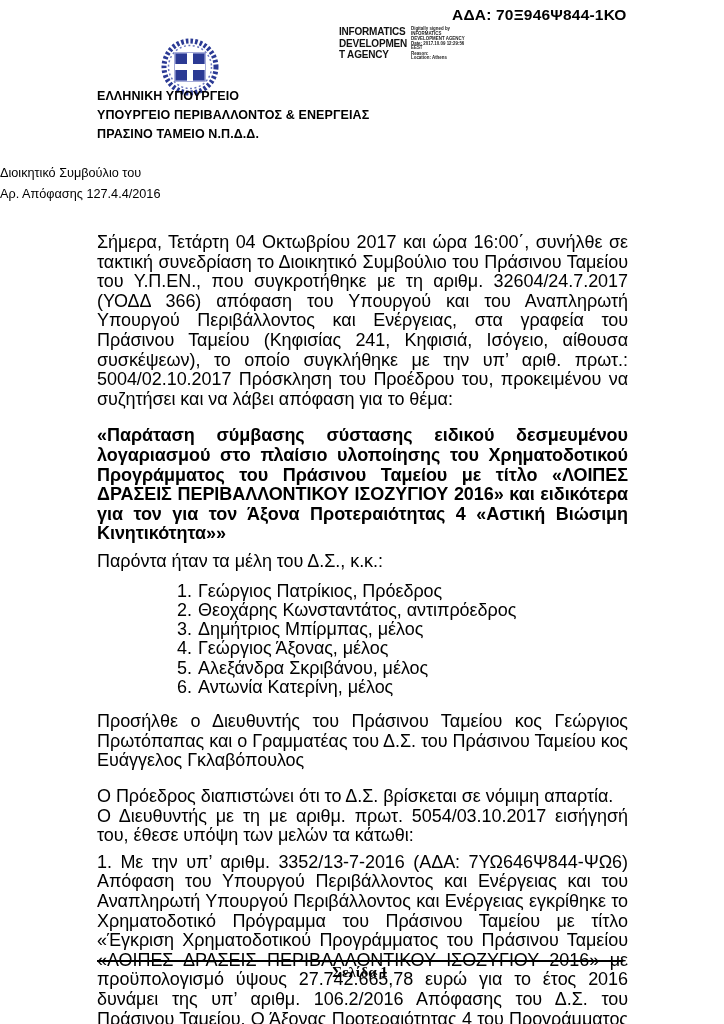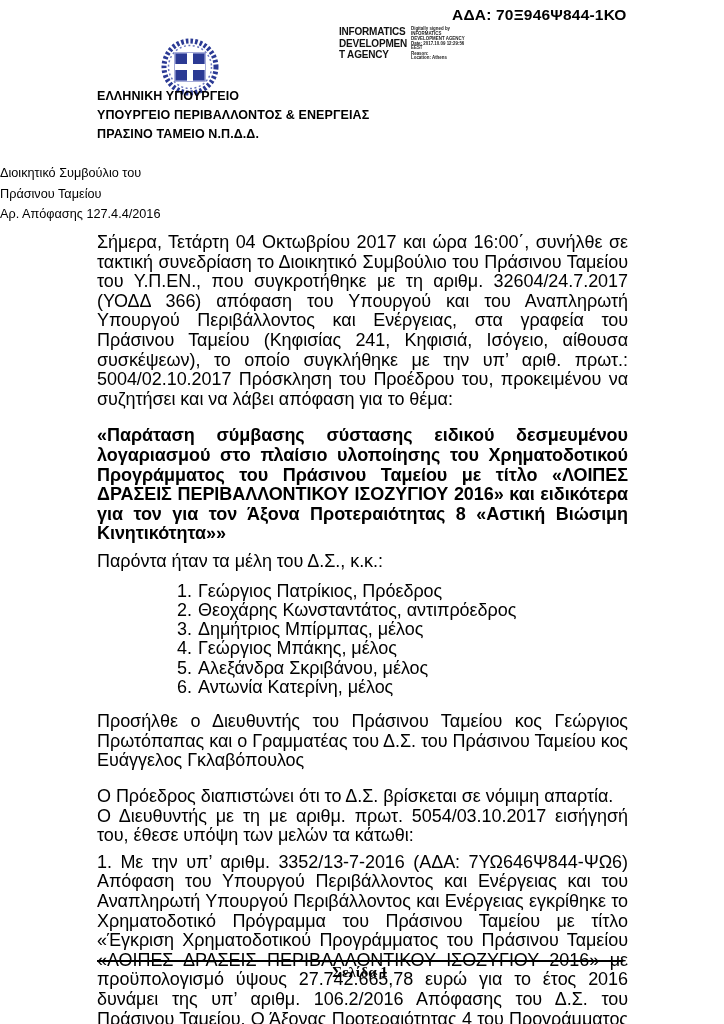--- a/index.html
+++ b/index.html
@@ -160,45 +160,44 @@
   </svg>
 
   <div class="letterhead">
     <div>ΕΛΛΗΝΙΚΗ ΥΠΟΥΡΓΕΙΟ</div>
     <div>ΥΠΟΥΡΓΕΙΟ ΠΕΡΙΒΑΛΛΟΝΤΟΣ &amp; ΕΝΕΡΓΕΙΑΣ</div>
     <div>ΠΡΑΣΙΝΟ ΤΑΜΕΙΟ Ν.Π.Δ.Δ.</div>
   </div>
 
   <div class="title-block">
     <div>Διοικητικό Συμβούλιο του</div>
-    <div>Πράσινου Ταμείου</div>
     <div>Αρ. Απόφασης 127.4.4/2016</div>
   </div>
 
   <div class="doc-body">
     <p class="p-intro">Σήμερα, Τετάρτη 04 Οκτωβρίου 2017 και ώρα 16:00΄, συνήλθε σε τακτική συνεδρίαση το Διοικητικό Συμβούλιο του Πράσινου Ταμείου του Υ.Π.ΕΝ., που συγκροτήθηκε με τη αριθμ. 32604/24.7.2017 (ΥΟΔΔ 366) απόφαση του  Υπουργού και του Αναπληρωτή Υπουργού Περιβάλλοντος και Ενέργειας, στα γραφεία του Πράσινου Ταμείου (Κηφισίας 241, Κηφισιά, Ισόγειο, αίθουσα συσκέψεων), το οποίο συγκλήθηκε με την υπ’ αριθ. πρωτ.: 5004/02.10.2017  Πρόσκληση του Προέδρου του, προκειμένου να συζητήσει και να λάβει απόφαση για το θέμα:</p>
-    <p class="p-subject">«Παράταση σύμβασης σύστασης ειδικού δεσμευμένου λογαριασμού στο πλαίσιο υλοποίησης του Χρηματοδοτικού Προγράμματος του Πράσινου Ταμείου με τίτλο «ΛΟΙΠΕΣ ΔΡΑΣΕΙΣ ΠΕΡΙΒΑΛΛΟΝΤΙΚΟΥ ΙΣΟΖΥΓΙΟΥ 2016» και ειδικότερα για τον για τον Άξονα Προτεραιότητας 8 «Αστική Βιώσιμη Κινητικότητα»»</p>
+    <p class="p-subject">«Παράταση σύμβασης σύστασης ειδικού δεσμευμένου λογαριασμού στο πλαίσιο υλοποίησης του Χρηματοδοτικού Προγράμματος του Πράσινου Ταμείου με τίτλο «ΛΟΙΠΕΣ ΔΡΑΣΕΙΣ ΠΕΡΙΒΑΛΛΟΝΤΙΚΟΥ ΙΣΟΖΥΓΙΟΥ 2016» και ειδικότερα για τον για τον Άξονα Προτεραιότητας 4 «Αστική Βιώσιμη Κινητικότητα»»</p>
     <p class="p-present">Παρόντα ήταν τα μέλη του Δ.Σ., κ.κ.:</p>
 
     <div class="members">
       <div class="member-row">
         <span class="member-num">1.</span>
         <span>Γεώργιος Πατρίκιος, Πρόεδρος</span>
       </div>
       <div class="member-row">
         <span class="member-num">2.</span>
         <span>Θεοχάρης Κωνσταντάτος, αντιπρόεδρος</span>
       </div>
       <div class="member-row">
         <span class="member-num">3.</span>
         <span>Δημήτριος Μπίρμπας, μέλος</span>
       </div>
       <div class="member-row">
         <span class="member-num">4.</span>
-        <span>Γεώργιος Μπάκης, μέλος</span>
+        <span>Γεώργιος Άξονας, μέλος</span>
       </div>
       <div class="member-row">
         <span class="member-num">5.</span>
         <span>Αλεξάνδρα Σκριβάνου, μέλος</span>
       </div>
       <div class="member-row">
         <span class="member-num">6.</span>
         <span>Αντωνία Κατερίνη, μέλος</span>
       </div>
     </div>

